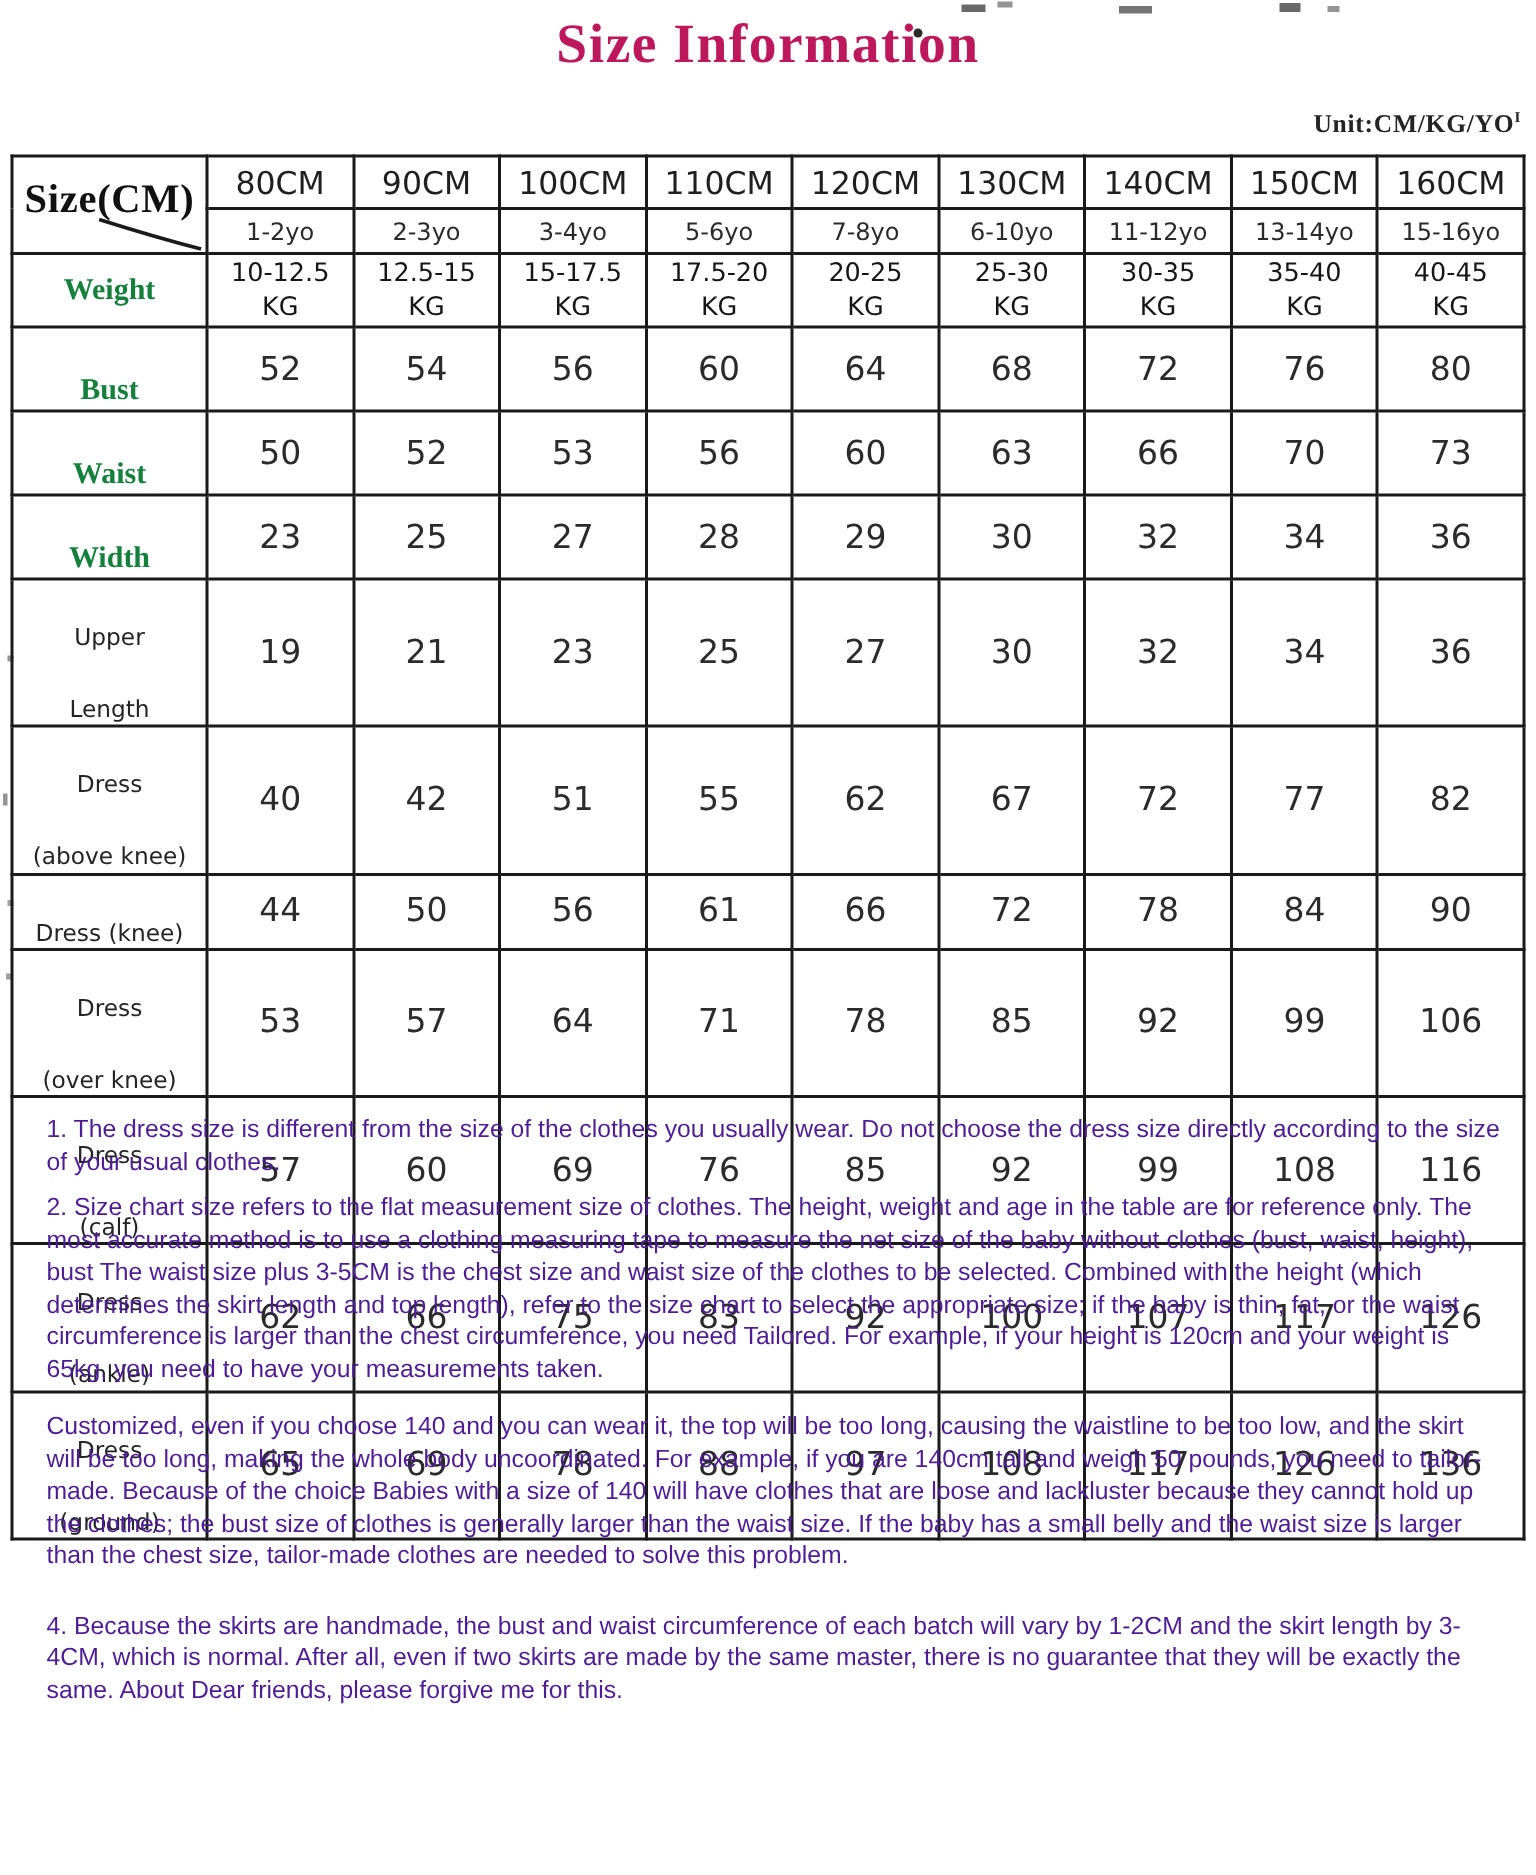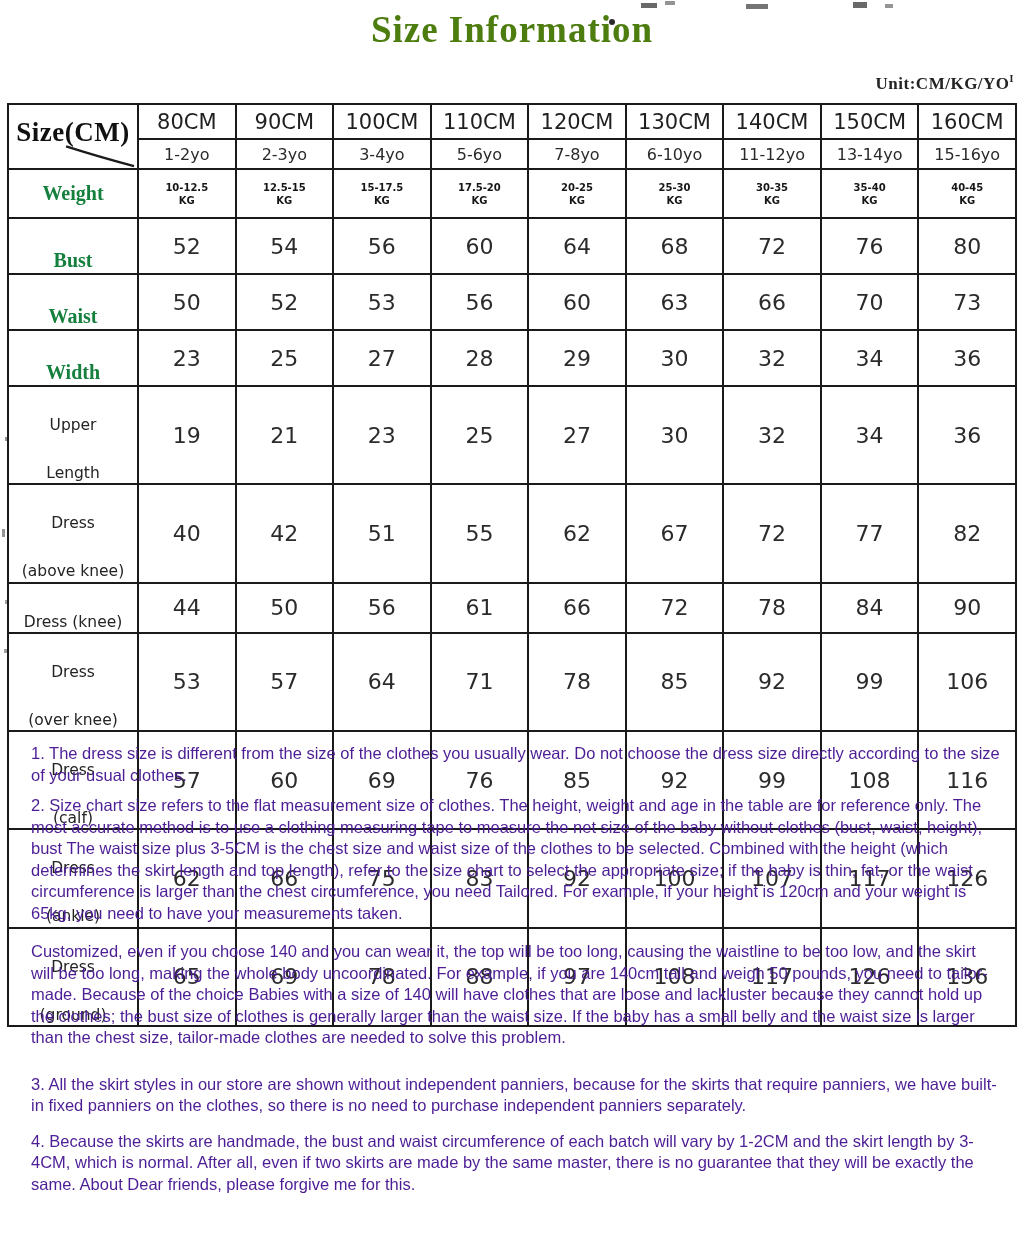--- a/index.html
+++ b/index.html
@@ -6,21 +6,21 @@
   body{
     width:1024px;height:1250px;position:relative;
     background:#ffffff;color:#1a1a1a;
     font-family:"DejaVu Sans",sans-serif;
     overflow:hidden;
   }
   .title{
     position:absolute;top:8px;left:0;width:100%;
     text-align:center;
     font-family:"Liberation Serif",serif;
-    font-weight:bold;font-size:37px;letter-spacing:1px;color:#4d7c0f;
+    font-weight:bold;font-size:37px;letter-spacing:1px;color:#be185d;
   }
   .unit{
     position:absolute;top:73px;right:10px;
     font-family:Liberation Serif, serif;
     font-weight:bold;font-size:17px;color:#242424;letter-spacing:.5px;
   }
   .unit sup{font-size:10px;font-weight:bold;}
   
   table.size-table{
     position:absolute;top:103px;left:7px;width:1010px;
@@ -28,21 +28,21 @@
     color:#222;
     padding-left:44px;
   }
   table.size-table td{
     border:2px solid #1a1a1a;padding:0;vertical-align:middle;
     overflow:hidden;
   }
   tr.row-cm td{height:33px;font-size:21px;color:#1f1f1f;}
   tr.row-yo td{height:28px;font-size:16px;color:#2a2a2a;}
   tr.row-weight td{height:47px;}
-  .w-val,.w-unit{font-weight:bold;font-size:10px;line-height:1.3;color:#161616;}
+  .w-val,.w-unit{font-weight:normal;font-size:17px;line-height:1.3;color:#161616;}
   tr.row-measure td{height:48px;}
   td.val-cell{font-size:22px;font-weight:normal;color:#2b2b2b;}
   td.corner-cell{position:relative;}
   .corner-label{
     font-family:"Liberation Serif",serif;font-weight:bold;font-size:27px;
     color:#111;letter-spacing:.5px;padding-bottom:8px;
   }
   .corner-diag{position:absolute;left:0;top:0;width:100%;height:100%;}
   td.label-cell.serif{
     font-family:"Liberation Serif",serif;font-weight:bold;font-size:20px;color:#15803d;
@@ -310,15 +310,14 @@
         <td class="val-cell">126</td>
         <td class="val-cell">136</td>
       </tr>
     </tbody>
 </table>
 
 <div class="notes">
   <p class="note n1">1. The dress size is different from the size of the clothes you usually wear. Do not choose the dress size directly according to the size of your usual clothes.</p>
   <p class="note n2">2. Size chart size refers to the flat measurement size of clothes. The height, weight and age in the table are for reference only. The most accurate method is to use a clothing measuring tape to measure the net size of the baby without clothes (bust, waist, height), bust The waist size plus 3-5CM is the chest size and waist size of the clothes to be selected. Combined with the height (which determines the skirt length and top length), refer to the size chart to select the appropriate size; if the baby is thin, fat, or the waist circumference is larger than the chest circumference, you need Tailored. For example, if your height is 120cm and your weight is 65kg, you need to have your measurements taken.</p>
   <p class="note n2b">Customized, even if you choose 140 and you can wear it, the top will be too long, causing the waistline to be too low, and the skirt will be too long, making the whole body uncoordinated. For example, if you are 140cm tall and weigh 50 pounds, you need to tailor-made. Because of the choice Babies with a size of 140 will have clothes that are loose and lackluster because they cannot hold up the clothes; the bust size of clothes is generally larger than the waist size. If the baby has a small belly and the waist size is larger than the chest size, tailor-made clothes are needed to solve this problem.</p>
-  <p class="note n3">3. All the skirt styles in our store are shown without independent panniers, because for the skirts that require panniers, we have built-in fixed panniers on the clothes, so there is no need to purchase independent panniers separately.</p>
   <p class="note n4">4. Because the skirts are handmade, the bust and waist circumference of each batch will vary by 1-2CM and the skirt length by 3-4CM, which is normal. After all, even if two skirts are made by the same master, there is no guarantee that they will be exactly the same. About Dear friends, please forgive me for this.</p>
 </div>
 
 </body></html>

